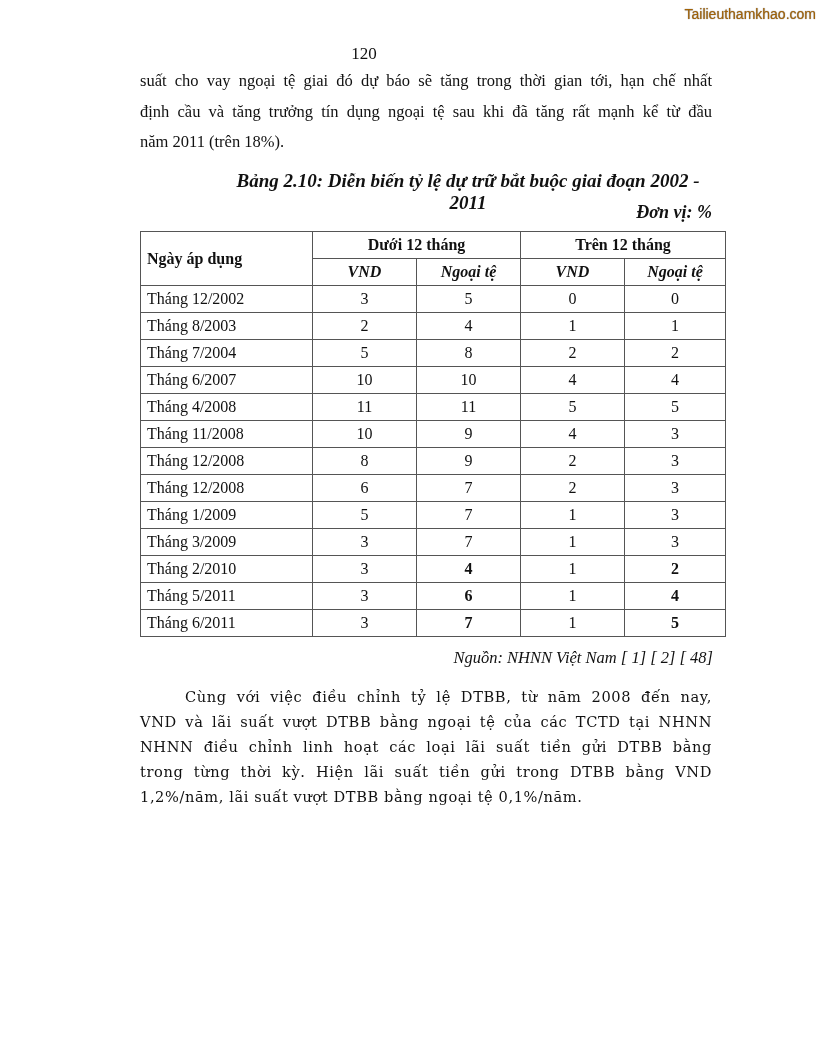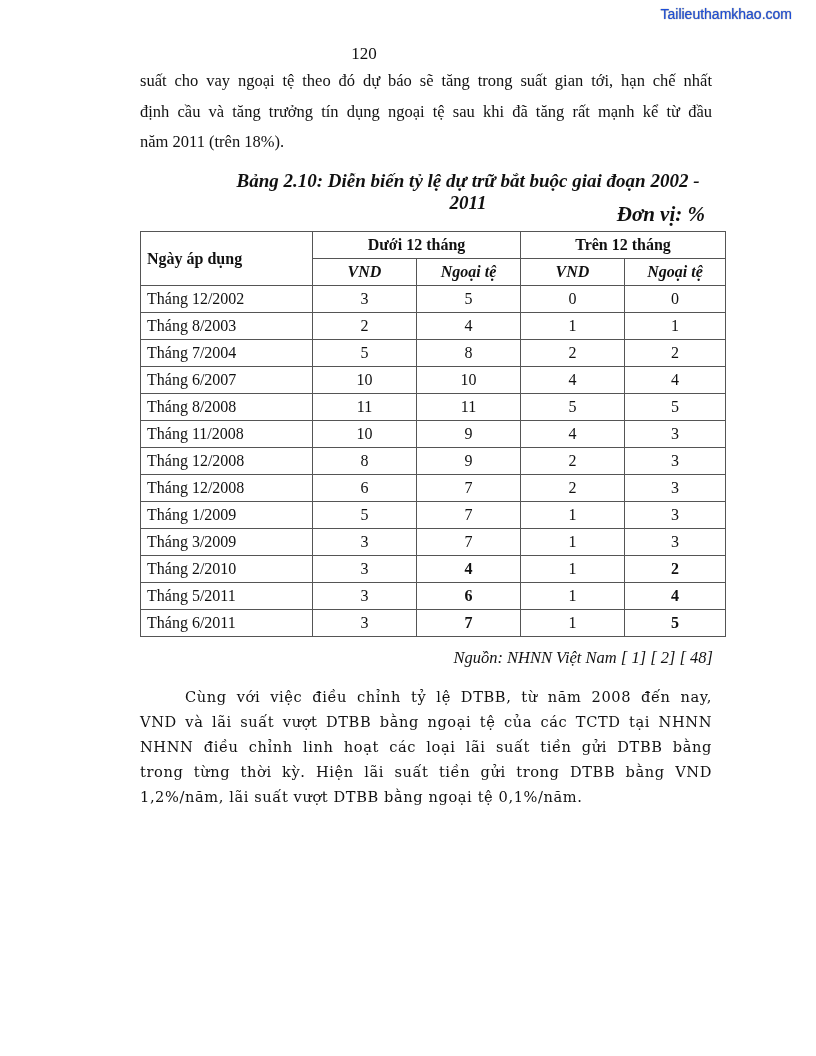--- a/index.html
+++ b/index.html
@@ -1,45 +1,45 @@
 <!DOCTYPE html>
 <html><head>
 <meta charset="utf-8">
 <style>
   html, body { margin: 0; padding: 0; background: #ffffff; }
   body {
     width: 816px; height: 1056px; position: relative; overflow: hidden;
     font-family: "Liberation Serif", "DejaVu Serif", serif; color: #111;
   }
   .watermark {
-    position: absolute; top: 6px; right: 24px;
+    position: absolute; top: 6px; right: 0;
     font-family: "Liberation Sans", "DejaVu Sans", sans-serif;
-    font-size: 14px; color: #1d4ed8;
+    font-size: 14px; color: #a16207;
     text-shadow: 0 0 1px #999, 0 0 1px #aaa;
     letter-spacing: 0px;
   }
   .page-number {
     position: absolute; top: 44px; left: 0; width: 728px; text-align: center;
     font-size: 17px;
   }
   .para {
     position: absolute; left: 140px; width: 572px;
     font-size: 16.5px; text-align: justify; text-align-last: justify;
   }
   .para .line { display: block; height: 30.5px; line-height: 30.5px; }
   .para .line.last { text-align-last: left; }
   .p1 { top: 66px; }
   .caption {
     position: absolute; top: 170px; left: 140px; width: 572px; text-align: right;
     font-weight: bold; font-style: italic; font-size: 19px; padding-right: 30px; box-sizing: border-box;
     text-align: center; padding-left: 84px; padding-right: 0;
   }
   .unit {
-    position: absolute; top: 202px; left: 133px; width: 572px; text-align: right;
-    font-weight: bold; font-style: italic; font-size: 21px;
+    position: absolute; top: 202px; left: 140px; width: 572px; text-align: right;
+    font-weight: bold; font-style: italic; font-size: 18px;
   }
   table.data {
     position: absolute; top: 231px; left: 140px;
     border-collapse: collapse; font-size: 16px;
   }
   table.data td, table.data th {
     border: 1px solid #555; padding: 0; height: 26px; line-height: 26px;
   }
   table.data th { font-weight: bold; }
   .c1 { width: 165px; text-align: left; padding-left: 6px !important; }
@@ -58,21 +58,21 @@
   .p2 .line { height: 25px; line-height: 25px; }
   .p2 .indent { text-indent: 45px; }
 </style>
 </head>
 <body>
 
 <div class="watermark">Tailieuthamkhao.com</div>
 <div class="page-number">120</div>
 
 <div class="para p1">
-  <span class="line">suất cho vay ngoại tệ theo đó dự báo sẽ tăng trong suất gian tới, hạn chế nhất</span>
+  <span class="line">suất cho vay ngoại tệ giai đó dự báo sẽ tăng trong thời gian tới, hạn chế nhất</span>
   <span class="line">định cầu và tăng trưởng tín dụng ngoại tệ sau khi đã tăng rất mạnh kể từ đầu</span>
   <span class="line last">năm 2011 (trên 18%).</span>
 </div>
 
 <div class="caption">Bảng 2.10: Diễn biến tỷ lệ dự trữ bắt buộc giai đoạn 2002 - 2011</div>
 <div class="unit">Đơn vị: %</div>
 
 <table class="data">
   <thead>
     <tr class="hrow1">
@@ -110,21 +110,21 @@
         <td class="cl">2</td>
       </tr>
       <tr>
         <td class="c1">Tháng 6/2007</td>
         <td class="cn">10</td>
         <td class="cn">10</td>
         <td class="cn">4</td>
         <td class="cl">4</td>
       </tr>
       <tr>
-        <td class="c1">Tháng 8/2008</td>
+        <td class="c1">Tháng 4/2008</td>
         <td class="cn">11</td>
         <td class="cn">11</td>
         <td class="cn">5</td>
         <td class="cl">5</td>
       </tr>
       <tr>
         <td class="c1">Tháng 11/2008</td>
         <td class="cn">10</td>
         <td class="cn">9</td>
         <td class="cn">4</td>

